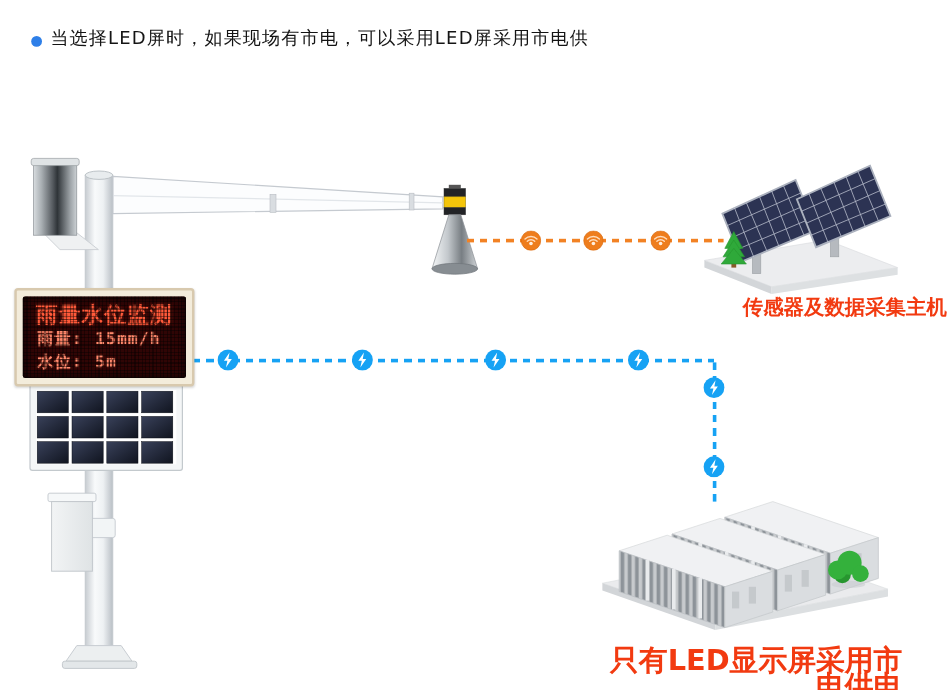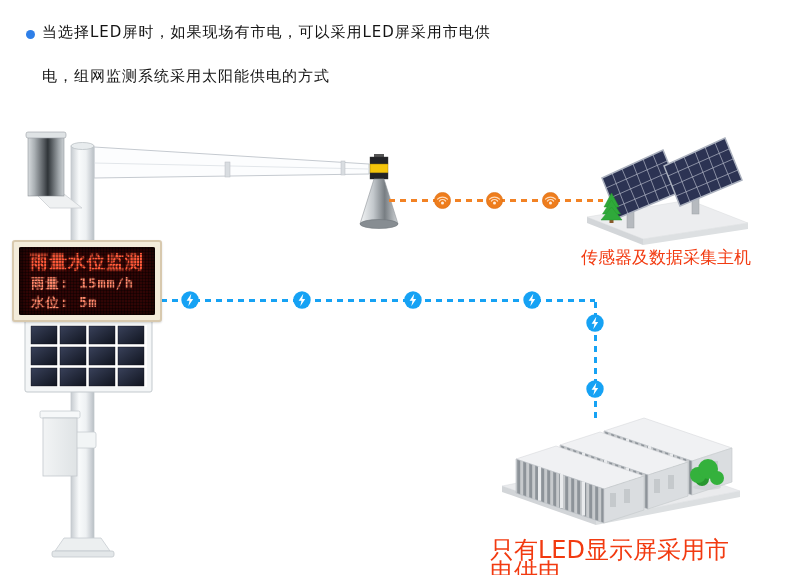--- a/index.html
+++ b/index.html
@@ -39,21 +39,21 @@
        background:repeating-linear-gradient(90deg,#f28224 0 6px,transparent 6px 11px);}
   .dash-blue-h{left:161px;top:299px;width:434px;height:3px;
        background:repeating-linear-gradient(90deg,#16a2f4 0 6px,transparent 6px 11px);}
   .dash-blue-v{left:594px;top:302px;width:3px;height:116px;
        background:repeating-linear-gradient(180deg,#16a2f4 0 6px,transparent 6px 11px);}
 
   .node{position:absolute;z-index:4;line-height:0;}
   .node svg{display:block;}
 
   
-  .cap{position:absolute;color:#f23a10;font-weight:400;text-align:left;z-index:3;}
+  .cap{position:absolute;color:#f23a10;font-weight:700;text-align:right;z-index:3;}
   .cap-solar{left:581px;top:247px;width:208px;font-size:17px;line-height:21px;}
   .cap-mains{left:490px;top:539px;width:262px;font-size:24px;line-height:22px;}
 </style>
 </head>
 <body>
 
 <div class="stage">
 
   <svg width="0" height="0" style="position:absolute" aria-hidden="true">
     <defs>
@@ -66,21 +66,20 @@
         <circle cx="8.5" cy="10.9" r="1.5" fill="#ffefe0"></circle>
         <path d="M5.4 9.0 a4.4 4.4 0 0 1 6.2 0" stroke="#ffdcbc" stroke-width="1.2" fill="none" stroke-linecap="round"></path>
         <path d="M3.5 7.1 a7.1 7.1 0 0 1 10 0" stroke="#ffdcbc" stroke-width="1.2" fill="none" stroke-linecap="round"></path>
       </symbol>
     </defs>
   </svg>
 
   <span class="intro-bullet"></span>
   <div class="intro">
     <div>当选择LED屏时，如果现场有市电，可以采用LED屏采用市电供</div>
-    <div>电，组网监测系统采用太阳能供电的方式</div>
   </div>
 
   <svg class="art pole-art" width="420" height="455" viewBox="0 0 420 455">
     <defs>
       <linearGradient id="poleGrad" x1="0" y1="0" x2="1" y2="0">
         <stop offset="0" stop-color="#c7ccd1"></stop>
           <stop offset="0.35" stop-color="#f8fafb"></stop>
         <stop offset="0.65" stop-color="#eef1f3"></stop>
           <stop offset="1" stop-color="#b9bfc5"></stop>
       </linearGradient>

